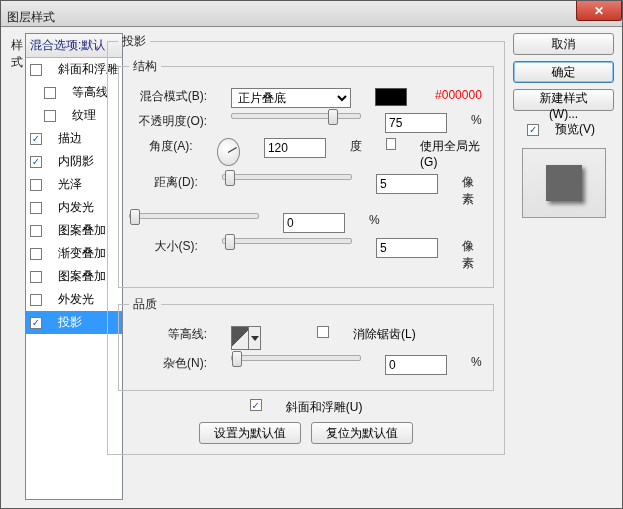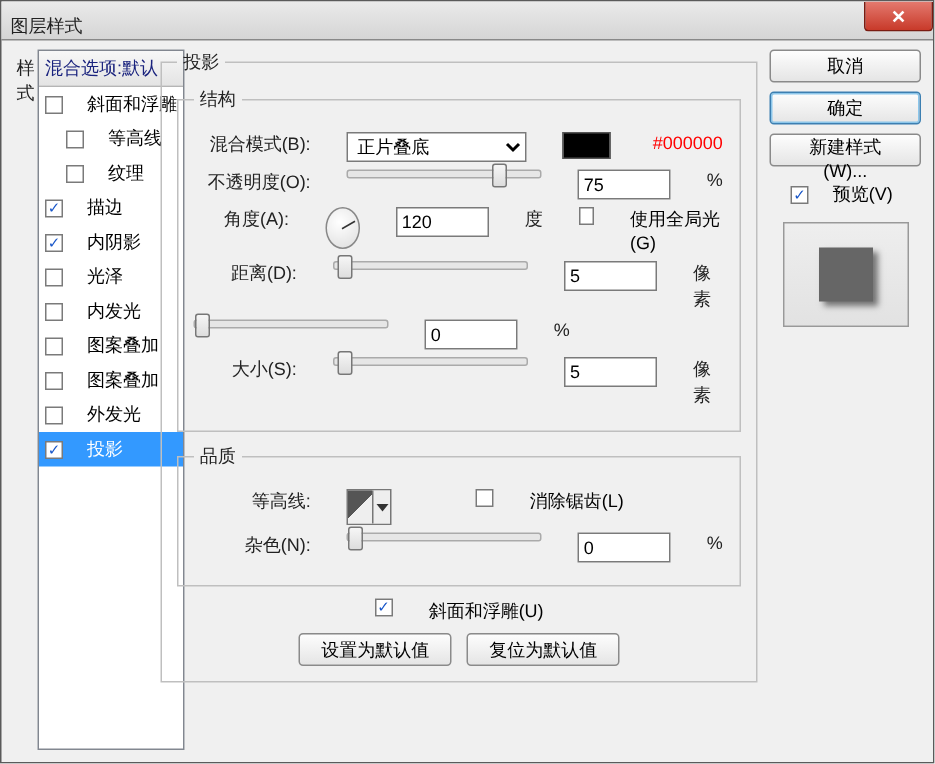--- a/index.html
+++ b/index.html
@@ -89,20 +89,24 @@
             <div class="item">
               <span class="chk"></span>
               <span>内发光</span>
             </div>
             <div class="item">
               <span class="chk"></span>
               <span>图案叠加</span>
             </div>
             <div class="item">
               <span class="chk"></span>
+              <span>渐变叠加</span>
+            </div>
+            <div class="item">
+              <span class="chk"></span>
               <span>图案叠加</span>
             </div>
             <div class="item">
               <span class="chk"></span>
               <span>外发光</span>
             </div>
             <div class="item sel">
               <span class="chk on"></span>
               <span>投影</span>
             </div>

